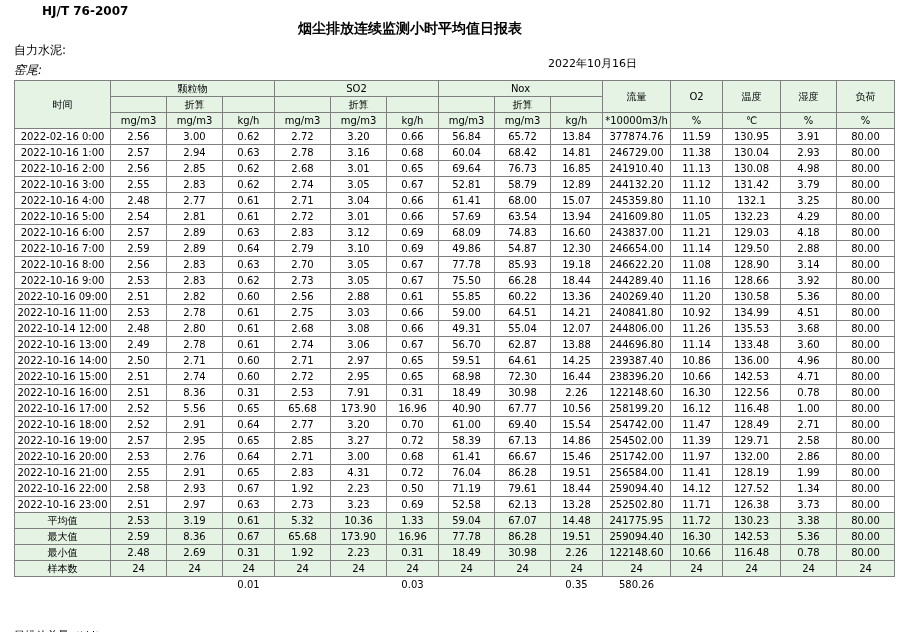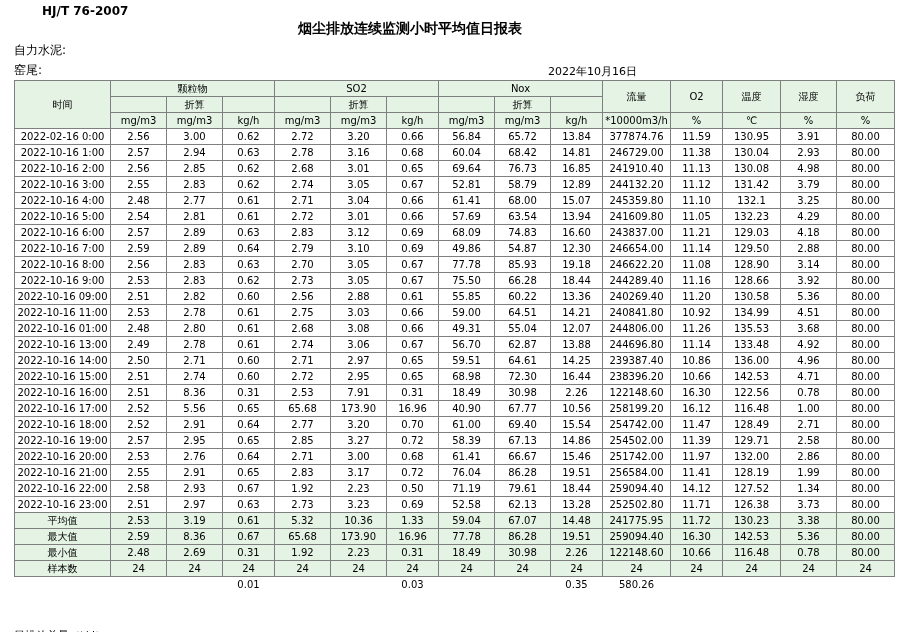--- a/index.html
+++ b/index.html
@@ -7,22 +7,22 @@
     width:910px;height:632px;
     background:#ffffff;
     font-family:"DejaVu Sans","Liberation Sans",sans-serif;
     font-size:11px;color:#000;
     overflow:hidden;
   }
   .page{position:relative;width:910px;height:632px;}
   .std{position:absolute;left:10px;top:4px;font-weight:bold;font-size:12px;letter-spacing:0px;margin-left:32px;}
   .title{position:absolute;left:0;top:20px;width:820px;text-align:center;font-weight:bold;font-size:14px;}
   .lbl-company{position:absolute;left:14px;top:42px;font-size:12px;}
-  .lbl-kiln{position:absolute;left:14px;top:62px;font-size:12px;}
-  .lbl-date{position:absolute;left:548px;top:56px;font-size:11px;margin-top:8px;}
+  .lbl-kiln{position:absolute;left:14px;top:62px;font-size:12px;font-style:italic;}
+  .lbl-date{position:absolute;left:548px;top:56px;font-size:11px;}
 
   table.main{position:absolute;left:14px;top:80px;border-collapse:collapse;table-layout:fixed;}
   table.main td,table.main th{
     border:1px solid #7f7f7f;
     font-weight:normal;
     font-size:10px;
     text-align:center;
     padding:0;
     height:15px;
     line-height:15px;
@@ -310,21 +310,21 @@
           <td class="v">59.00</td>
           <td class="v">64.51</td>
           <td class="v">14.21</td>
           <td class="v">240841.80</td>
           <td class="v">10.92</td>
           <td class="v">134.99</td>
           <td class="v">4.51</td>
           <td class="v">80.00</td>
         </tr>
         <tr>
-          <td class="t">2022-10-16 01:00</td>
+          <td class="t">2022-10-14 12:00</td>
           <td class="v">2.48</td>
           <td class="v">2.80</td>
           <td class="v">0.61</td>
           <td class="v">2.68</td>
           <td class="v">3.08</td>
           <td class="v">0.66</td>
           <td class="v">49.31</td>
           <td class="v">55.04</td>
           <td class="v">12.07</td>
           <td class="v">244806.00</td>
@@ -340,21 +340,21 @@
           <td class="v">0.61</td>
           <td class="v">2.74</td>
           <td class="v">3.06</td>
           <td class="v">0.67</td>
           <td class="v">56.70</td>
           <td class="v">62.87</td>
           <td class="v">13.88</td>
           <td class="v">244696.80</td>
           <td class="v">11.14</td>
           <td class="v">133.48</td>
-          <td class="v">4.92</td>
+          <td class="v">3.60</td>
           <td class="v">80.00</td>
         </tr>
         <tr>
           <td class="t">2022-10-16 14:00</td>
           <td class="v">2.50</td>
           <td class="v">2.71</td>
           <td class="v">0.60</td>
           <td class="v">2.71</td>
           <td class="v">2.97</td>
           <td class="v">0.65</td>
@@ -468,21 +468,21 @@
           <td class="v">132.00</td>
           <td class="v">2.86</td>
           <td class="v">80.00</td>
         </tr>
         <tr>
           <td class="t">2022-10-16 21:00</td>
           <td class="v">2.55</td>
           <td class="v">2.91</td>
           <td class="v">0.65</td>
           <td class="v">2.83</td>
-          <td class="v">3.17</td>
+          <td class="v">4.31</td>
           <td class="v">0.72</td>
           <td class="v">76.04</td>
           <td class="v">86.28</td>
           <td class="v">19.51</td>
           <td class="v">256584.00</td>
           <td class="v">11.41</td>
           <td class="v">128.19</td>
           <td class="v">1.99</td>
           <td class="v">80.00</td>
         </tr>

